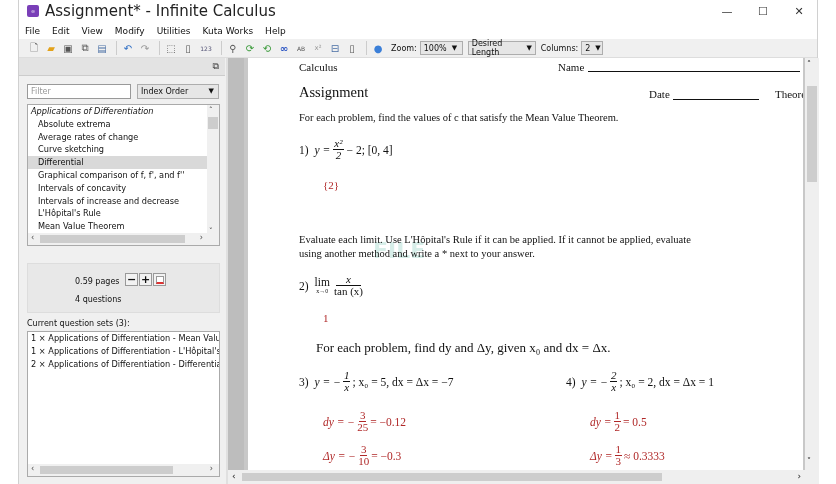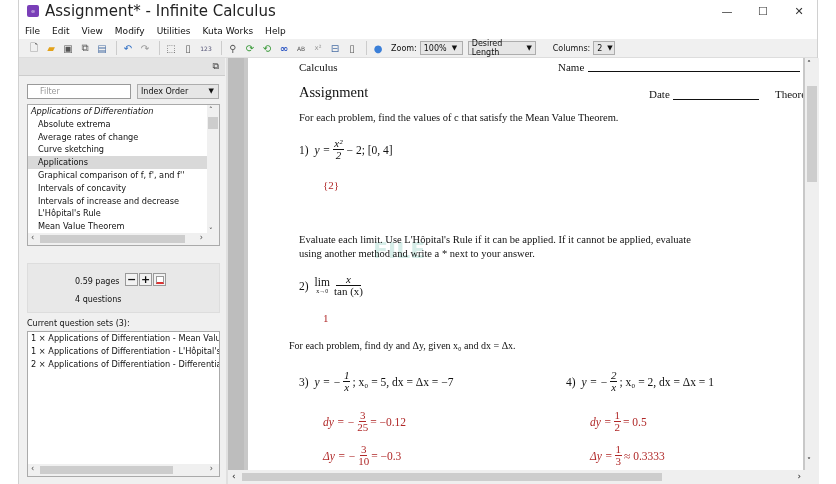--- a/index.html
+++ b/index.html
@@ -13,21 +13,21 @@
 .menubar span{margin-right:12px;font-size:9px;color:#111}
 .toolbar{position:absolute;top:39px;left:0;width:100%;height:19px;background:#f0f0f0;display:flex;align-items:center;padding-left:8px;border-bottom:1px solid #ddd}
 .tb{width:14px;height:14px;margin-right:3px;display:flex;align-items:center;justify-content:center;font-size:10px;color:#555}
 .sep{width:1px;height:14px;background:#ccc;margin:0 4px}
 .tlabel{font-size:8px;margin:0 3px;color:#111}
 .dd{height:14px;border:1px solid #adadad;background:#e6e6e6;font-size:8px;display:flex;align-items:center;padding:0 3px;color:#111}
 .dd .arr{margin-left:5px;font-size:7px}
 .left{position:absolute;left:0;top:58px;width:207px;height:426px;background:#f0f0f0}
 .panelhead{position:absolute;left:0;top:0;width:206px;height:18px;background:#e3e3e3;border-bottom:1px solid #ccc}
 .pin{position:absolute;right:6px;top:3px;font-size:9px;color:#333}
-.filter{position:absolute;left:8px;top:26px;width:104px;height:15px;background:#fff;border:1px solid #999;font-size:8px;color:#999;padding:2px 12px}
+.filter{position:absolute;left:8px;top:26px;width:104px;height:15px;background:#fff;border:1px solid #999;font-size:8px;color:#999;padding:2px 3px}
 .order{position:absolute;left:118px;top:26px;width:82px;height:15px;border:1px solid #adadad;background:#e6e6e6;font-size:8px;padding:2px 3px;color:#111}
 .order .arr{position:absolute;right:4px;top:2px;font-size:7px}
 .topiclist{position:absolute;left:8px;top:46px;width:193px;height:142px;background:#fff;border:1px solid #aaa;overflow:hidden}
 .topiclist .item{height:12.8px;line-height:12.8px;font-size:8.2px;padding-left:10px;white-space:nowrap;color:#111}
 .topiclist .hdr{padding-left:3px;font-style:italic}
 .topiclist .sel{background:#d9d9d9}
 .vscroll{position:absolute;right:0;top:0;width:12px;height:130px;background:#f0f0f0}
 .vscroll .thumb{position:absolute;left:1px;top:12px;width:10px;height:12px;background:#cdcdcd}
 .hscroll{position:absolute;left:0;bottom:0;width:100%;height:12px;background:#f0f0f0;font-size:8px;color:#444}
 .hscroll .thumb{position:absolute;left:12px;top:2px;width:145px;height:8px;background:#cdcdcd}
@@ -106,42 +106,42 @@
     <div class="tb" style="color:#3b7fd8">●</div>
     <span class="tlabel">Zoom:</span>
     <div class="dd" style="width:43px">
         <span>100%</span>
         <span class="arr">▼</span>
       </div>
     <div class="dd" style="margin-left:5px;width:68px">
         <span>Desired Length</span>
         <span class="arr">▼</span>
       </div>
-    <span class="tlabel" style="margin-left:17px">Columns:</span>
+    <span class="tlabel" style="margin-left:5px">Columns:</span>
     <div class="dd" style="width:22px">
         <span>2</span>
         <span class="arr">▼</span>
       </div>
   </div>
 
   <div class="left">
     <div class="panelhead">
       <span class="pin">⧉</span>
     </div>
     <div class="filter">Filter</div>
     <div class="order">
       <span>Index Order</span>
       <span class="arr">▼</span>
     </div>
     <div class="topiclist">
       <div class="item hdr">Applications of Differentiation</div>
       <div class="item">Absolute extrema</div>
       <div class="item">Average rates of change</div>
       <div class="item">Curve sketching</div>
-      <div class="item sel">Applications</div>
+      <div class="item sel">Differential</div>
       <div class="item">Graphical comparison of f, f', and f''</div>
       <div class="item">Intervals of concavity</div>
       <div class="item">Intervals of increase and decrease</div>
       <div class="item">L'Hôpital's Rule</div>
       <div class="item">Mean Value Theorem</div>
       <div class="vscroll">
         <span style="position:absolute;left:2px;top:1px;font-size:7px">˄</span>
         <div class="thumb"></div>
         <span style="position:absolute;left:2px;bottom:0;font-size:7px">˅</span>
       </div>
@@ -211,21 +211,21 @@
           <span>lim</span>
           <span style="font-size:6px">x→0</span>
         </span>
         <span class="frac" style="margin-left:4px">
             <span class="num i" style="padding:0 10px">x</span>
             <span>tan (x)</span>
           </span>
       </div>
       <span class="abs red" style="left:75px;top:254px;font-size:11px">1</span>
 
-      <span class="abs b" style="left:41px;top:282px;font-size:10px">For each problem, find dy and Δy, given x₀ and dx = Δx.</span>
+      <span class="abs b" style="left:68px;top:282px;font-size:13px">For each problem, find dy and Δy, given x₀ and dx = Δx.</span>
 
       <div class="abs eq" style="left:51px;top:312px;display:flex;align-items:center">
         <span>3)</span>
         <span class="i" style="margin-left:6px">y = −</span>
         <span class="frac i" style="margin:0 2px">
             <span class="num">1</span>
             <span>x</span>
           </span>
         <span>;  x₀ = 5,  dx = Δx = −7</span>
       </div>

